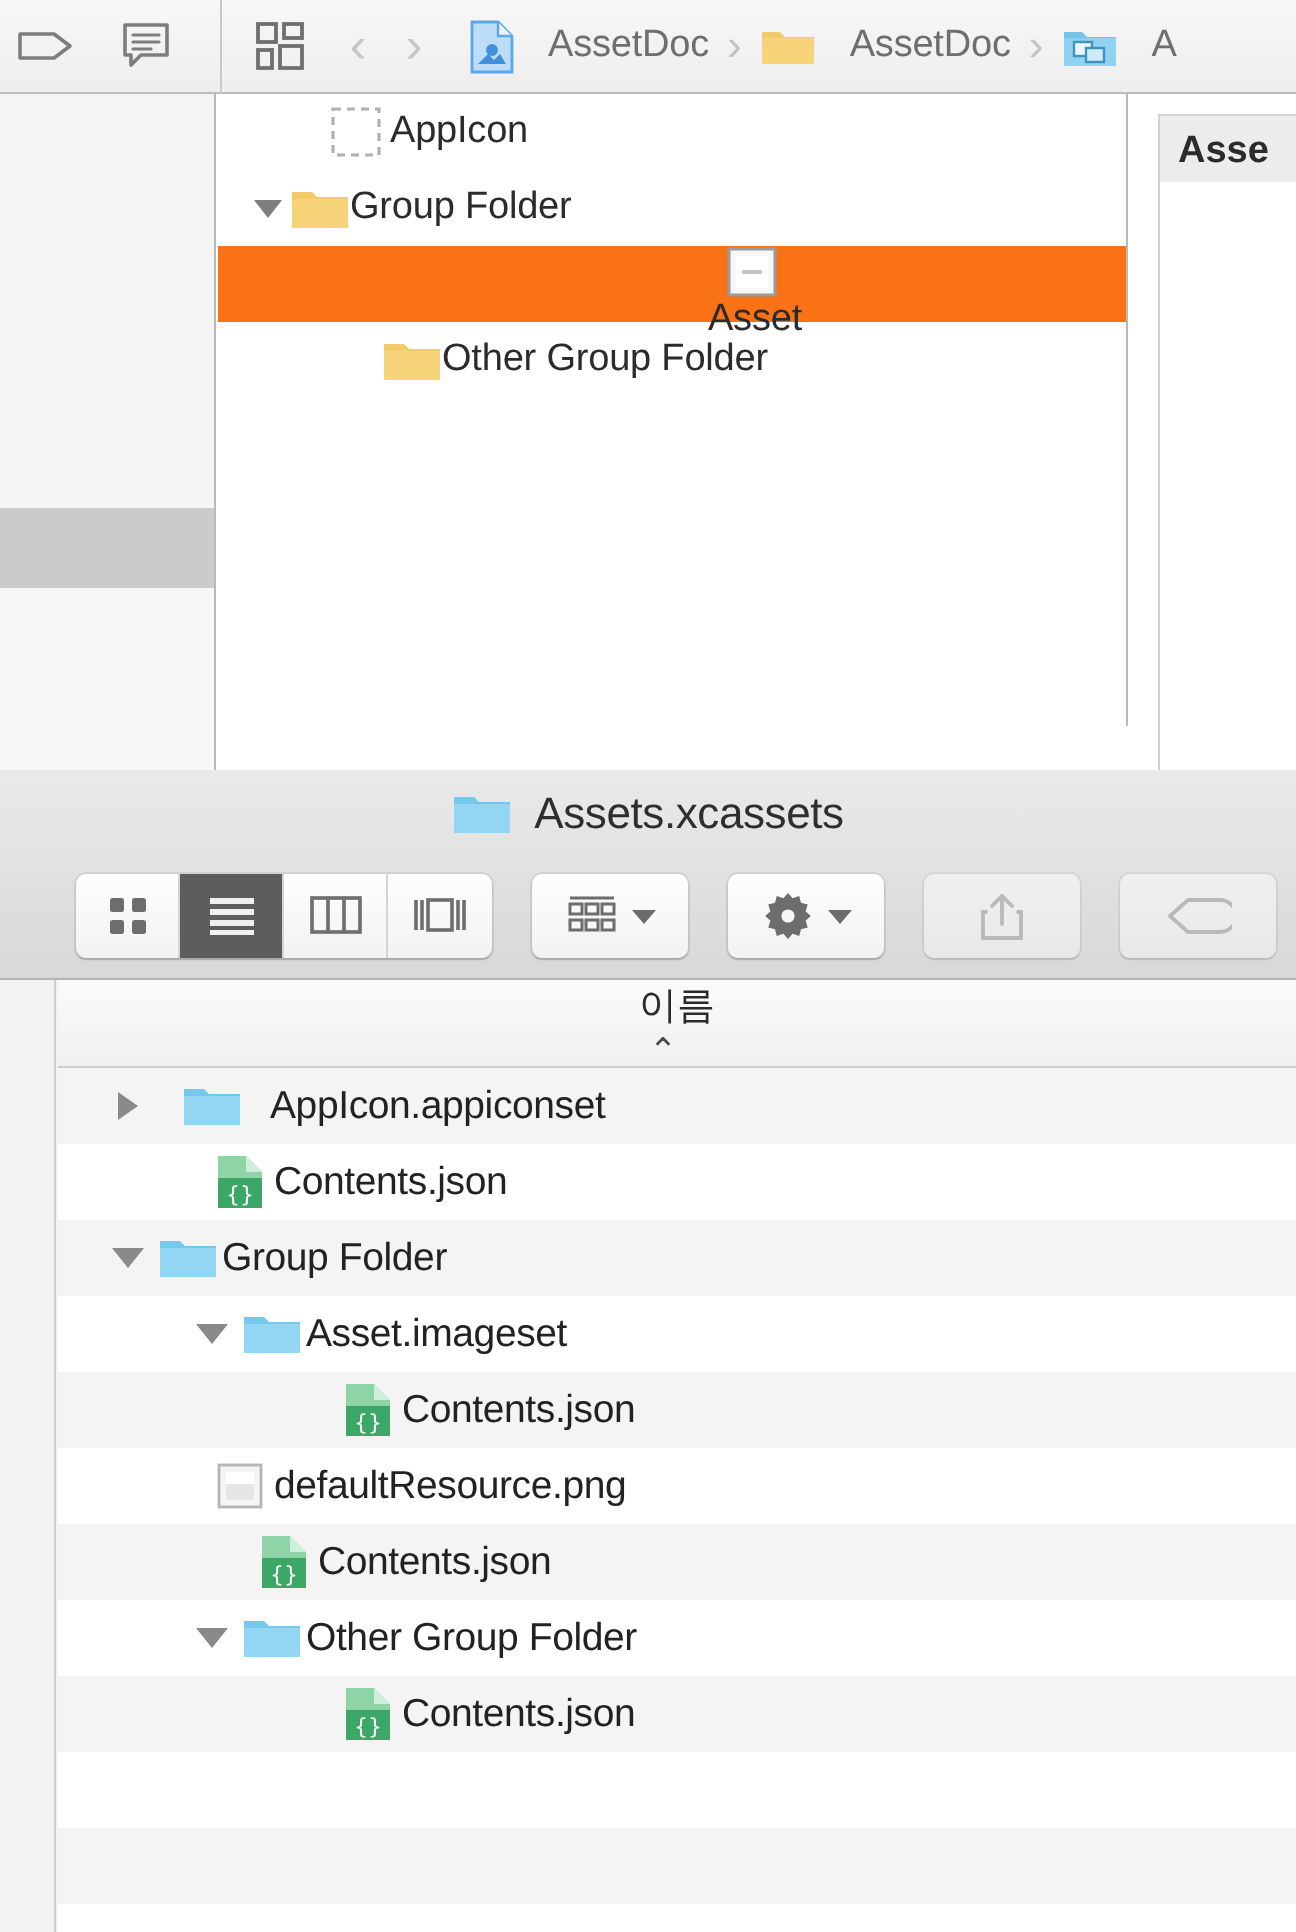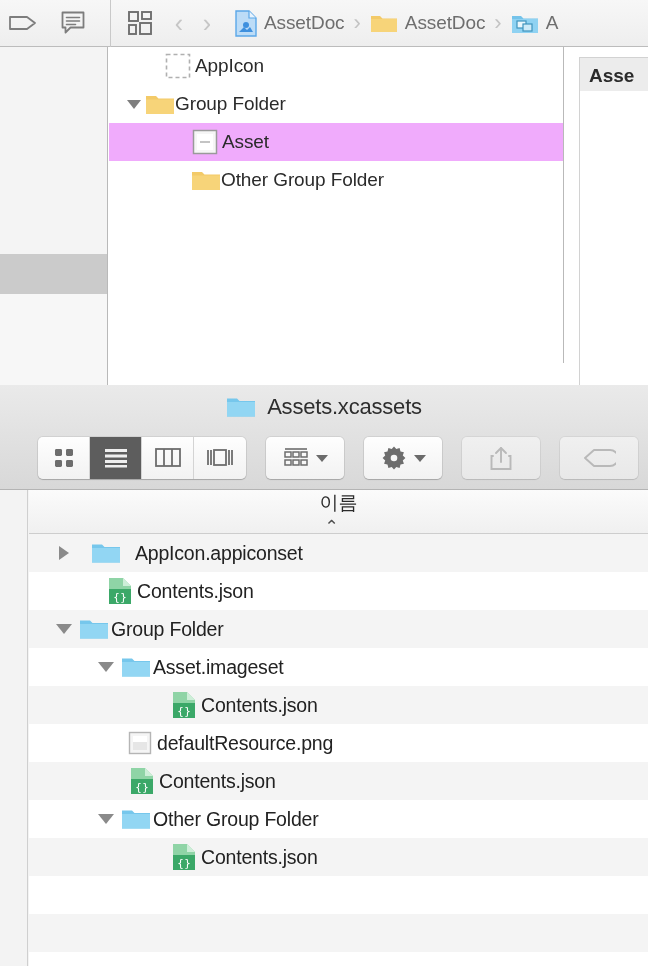--- a/index.html
+++ b/index.html
@@ -23,39 +23,39 @@
   }
   .xc-tb-left { display: flex; align-items: center; width: 110px; height: 100%; padding-left: 8px; gap: 22px; }
   .xc-tb-sep { width: 1px; height: 47px; background: #c9c9c9; }
   .xc-tb-right { flex: 1; display: flex; align-items: center; height: 100%; padding-left: 16px; gap: 0; overflow: hidden; }
 
   .ic { display: inline-flex; align-items: center; justify-content: center; }
 
   .navbtn { width: 28px; height: 30px; display: inline-flex; align-items: center; justify-content: center; color: #b8b8b8; font-size: 25px; font-weight: 300; line-height: 1; }
   .navbtn.disabled { color: #c6c6c6; }
 
-  .crumb { display: inline-flex; align-items: center; gap: 7px; white-space: nowrap; }
+  .crumb { display: inline-flex; align-items: center; gap: 17px; white-space: nowrap; }
   .crumb-label { font-size: 19px; color: #6e6e6e; letter-spacing: -0.1px; }
   .crumb-sep { font-size: 22px; color: #c3c3c3; font-weight: 300; padding: 0 9px; line-height: 1; }
 
   
   .xc-body { position: absolute; left: 0; top: 47px; width: 648px; height: 338px; background: #fff; }
   .xc-sidebar {
     position: absolute; left: 0; top: 0; width: 108px; height: 338px;
     background: #f4f4f4; border-right: 1px solid #b9b9b9;
   }
   .xc-sidebar-band { position: absolute; left: 0; top: 207px; width: 107px; height: 40px; background: #cbcbcb; }
   .xc-sidebar-band2 { position: absolute; left: 0; top: 247px; width: 107px; height: 91px; background: #f7f7f7; }
 
   .xc-tree {
     position: absolute; left: 109px; top: 0; width: 455px; height: 316px;
     background: #ffffff; border-right: 1px solid #b9b9b9;
   }
   .tree-row { display: flex; align-items: center; height: 38px; padding-left: 22px; }
-  .tree-row.selected { background: #f0abfc; }
+  .tree-row.selected { background: #f97316; flex-direction: column; }
   .tree-disc { width: 22px; display: inline-flex; align-items: center; justify-content: center; }
   .tri-down { width: 0; height: 0; border-left: 7px solid transparent; border-right: 7px solid transparent; border-top: 9px solid #7e7e7e; }
   .tree-icon { width: 30px; display: inline-flex; align-items: center; justify-content: flex-start; }
   .tree-label { font-size: 19px; color: #2b2b2b; letter-spacing: -0.1px; }
 
   .xc-inspector { position: absolute; left: 565px; top: 0; width: 83px; height: 274px; background: #ffffff; }
   .insp-card { position: absolute; left: 14px; top: 10px; width: 90px; height: 34px; background: #ececec; border: 1px solid #d2d2d2; border-bottom: none; }
   .insp-title { position: absolute; left: 24px; top: 18px; font-size: 19px; font-weight: bold; color: #2b2b2b; white-space: nowrap; }
   .insp-panel { position: absolute; left: 14px; top: 44px; width: 90px; height: 294px; background: #ffffff; border-left: 1px solid #d2d2d2; }
 
@@ -387,21 +387,21 @@
             <svg width="24" height="28" viewBox="0 0 24 28">
               <path d="M1 1 h14 l8 8 v18 H1 z" fill="#8fd4a6"></path>
               <path d="M15 1 v8 h8" fill="#cdeed8"></path>
               <path d="M1 12 h22 v15 H1 z" fill="#3ba868"></path>
               <text x="12" y="24" font-size="11" fill="#ffffff" text-anchor="middle" font-family="DejaVu Sans">{}</text>
             </svg>
           </span>
           <span class="row-label">Contents.json</span>
         </div>
 
-        <div class="row even" style="padding-left:94px;">
+        <div class="row even" style="padding-left:74px;">
           <span class="row-icon">
             <svg width="24" height="24" viewBox="0 0 24 24">
               <rect x="1.5" y="1.5" width="21" height="21" fill="#f5f5f5" stroke="#b5b5b5" stroke-width="1.4"></rect>
               <rect x="5" y="5" width="14" height="14" fill="#ffffff"></rect>
               <rect x="5" y="11" width="14" height="8" fill="#e6e6e6"></rect>
             </svg>
           </span>
           <span class="row-label">defaultResource.png</span>
         </div>
 

